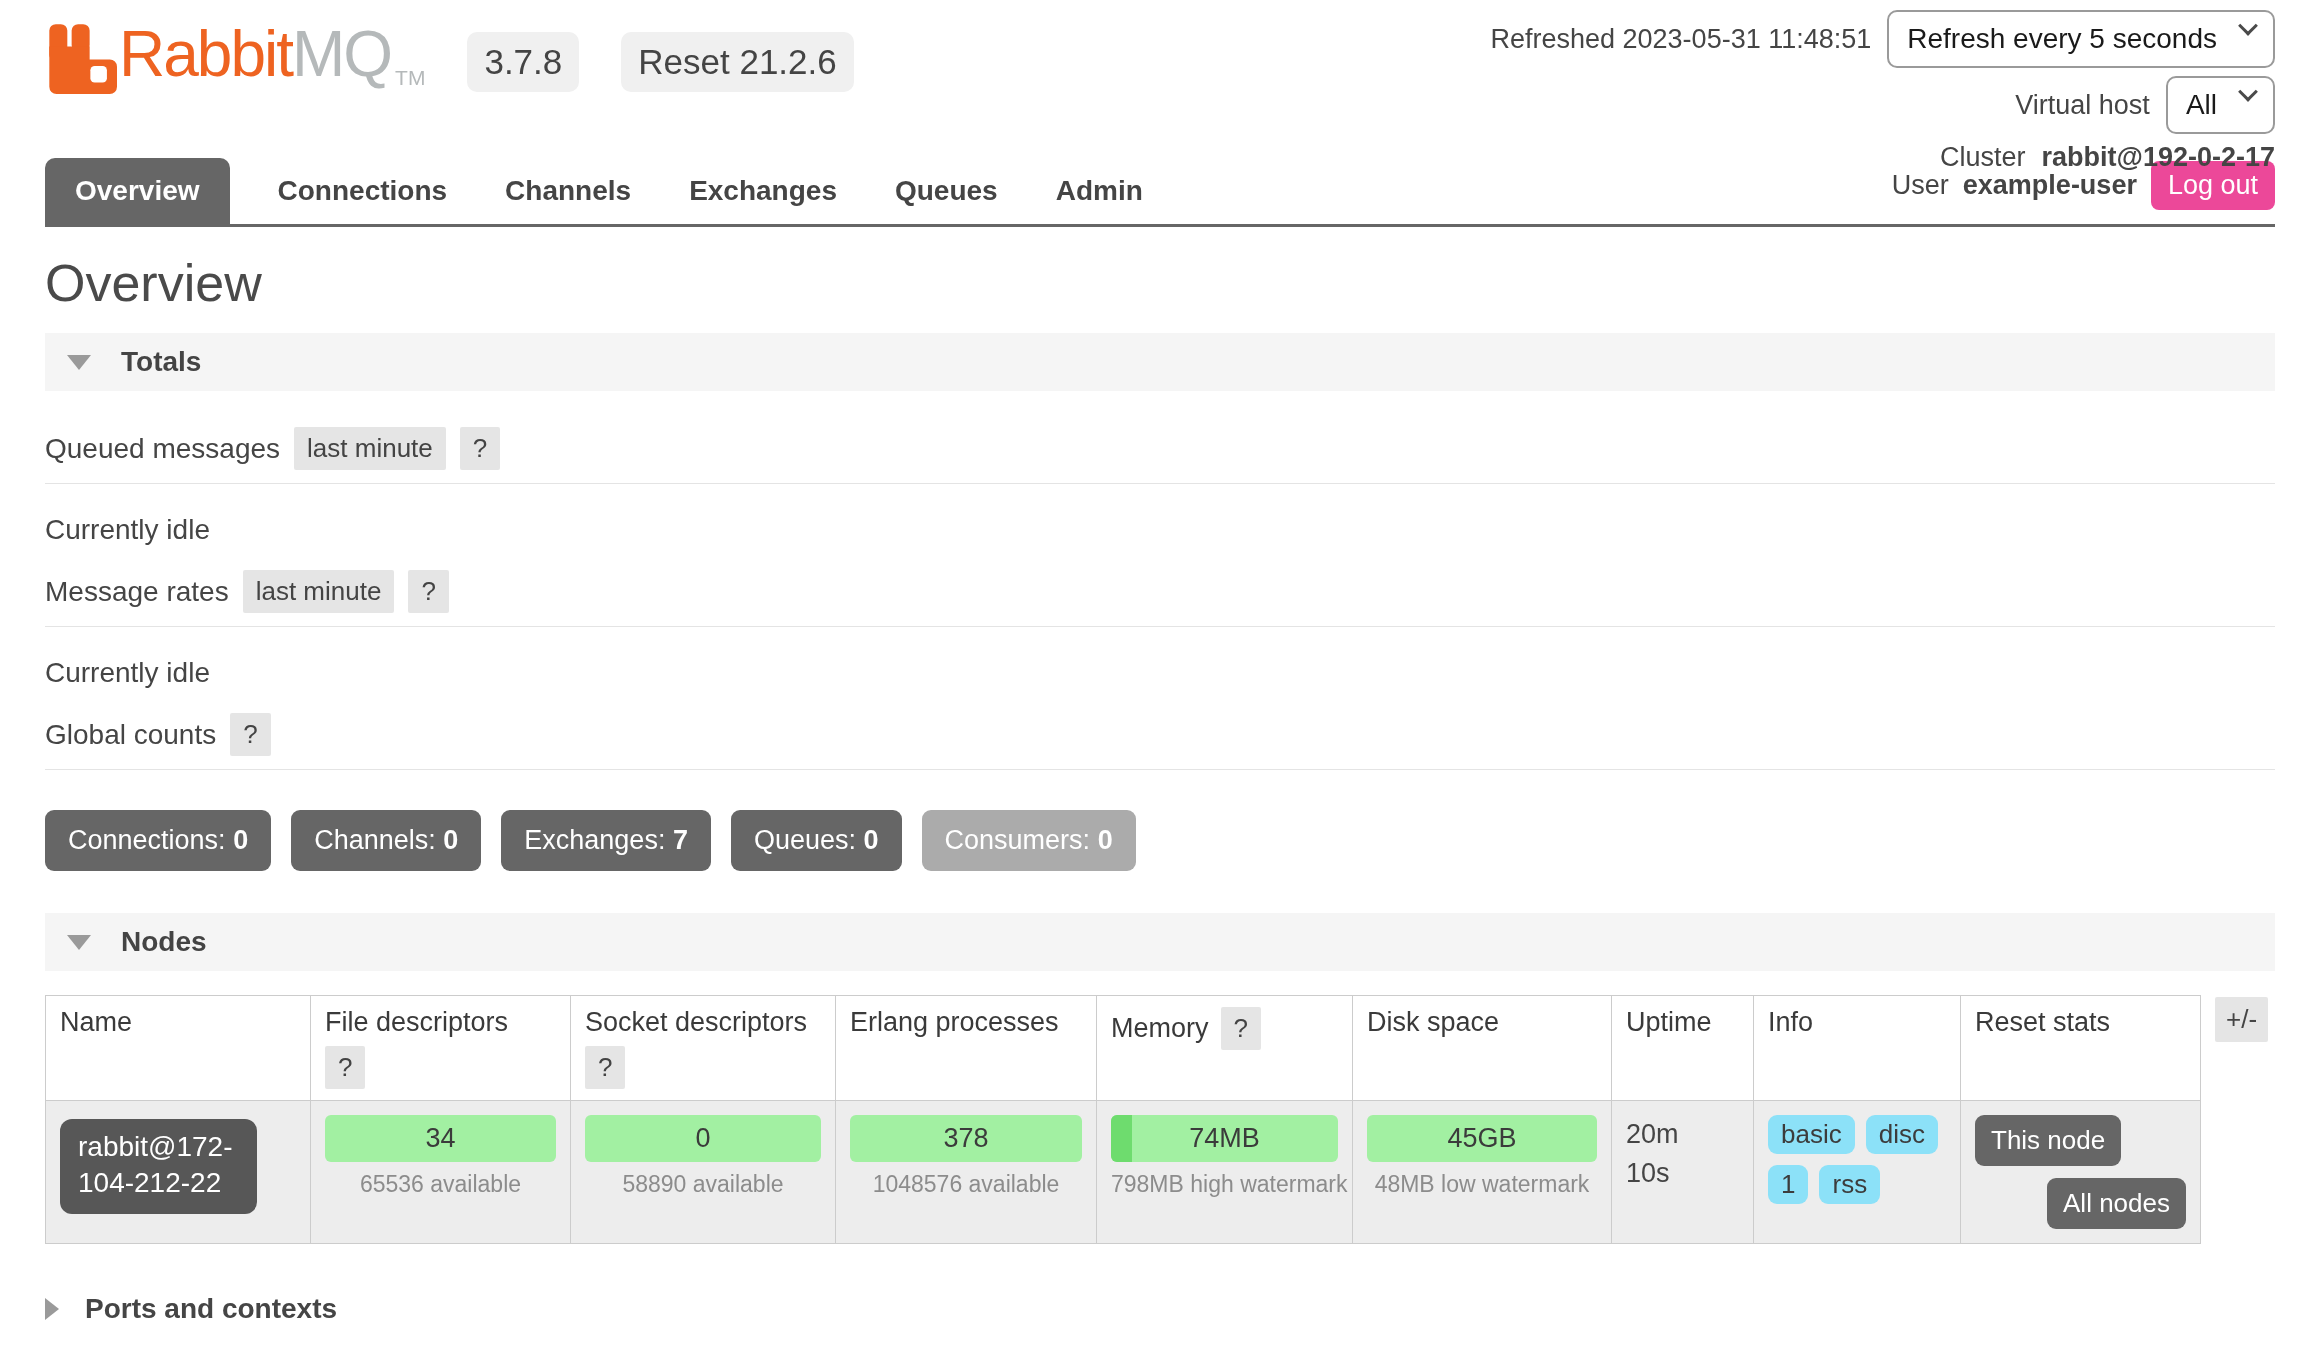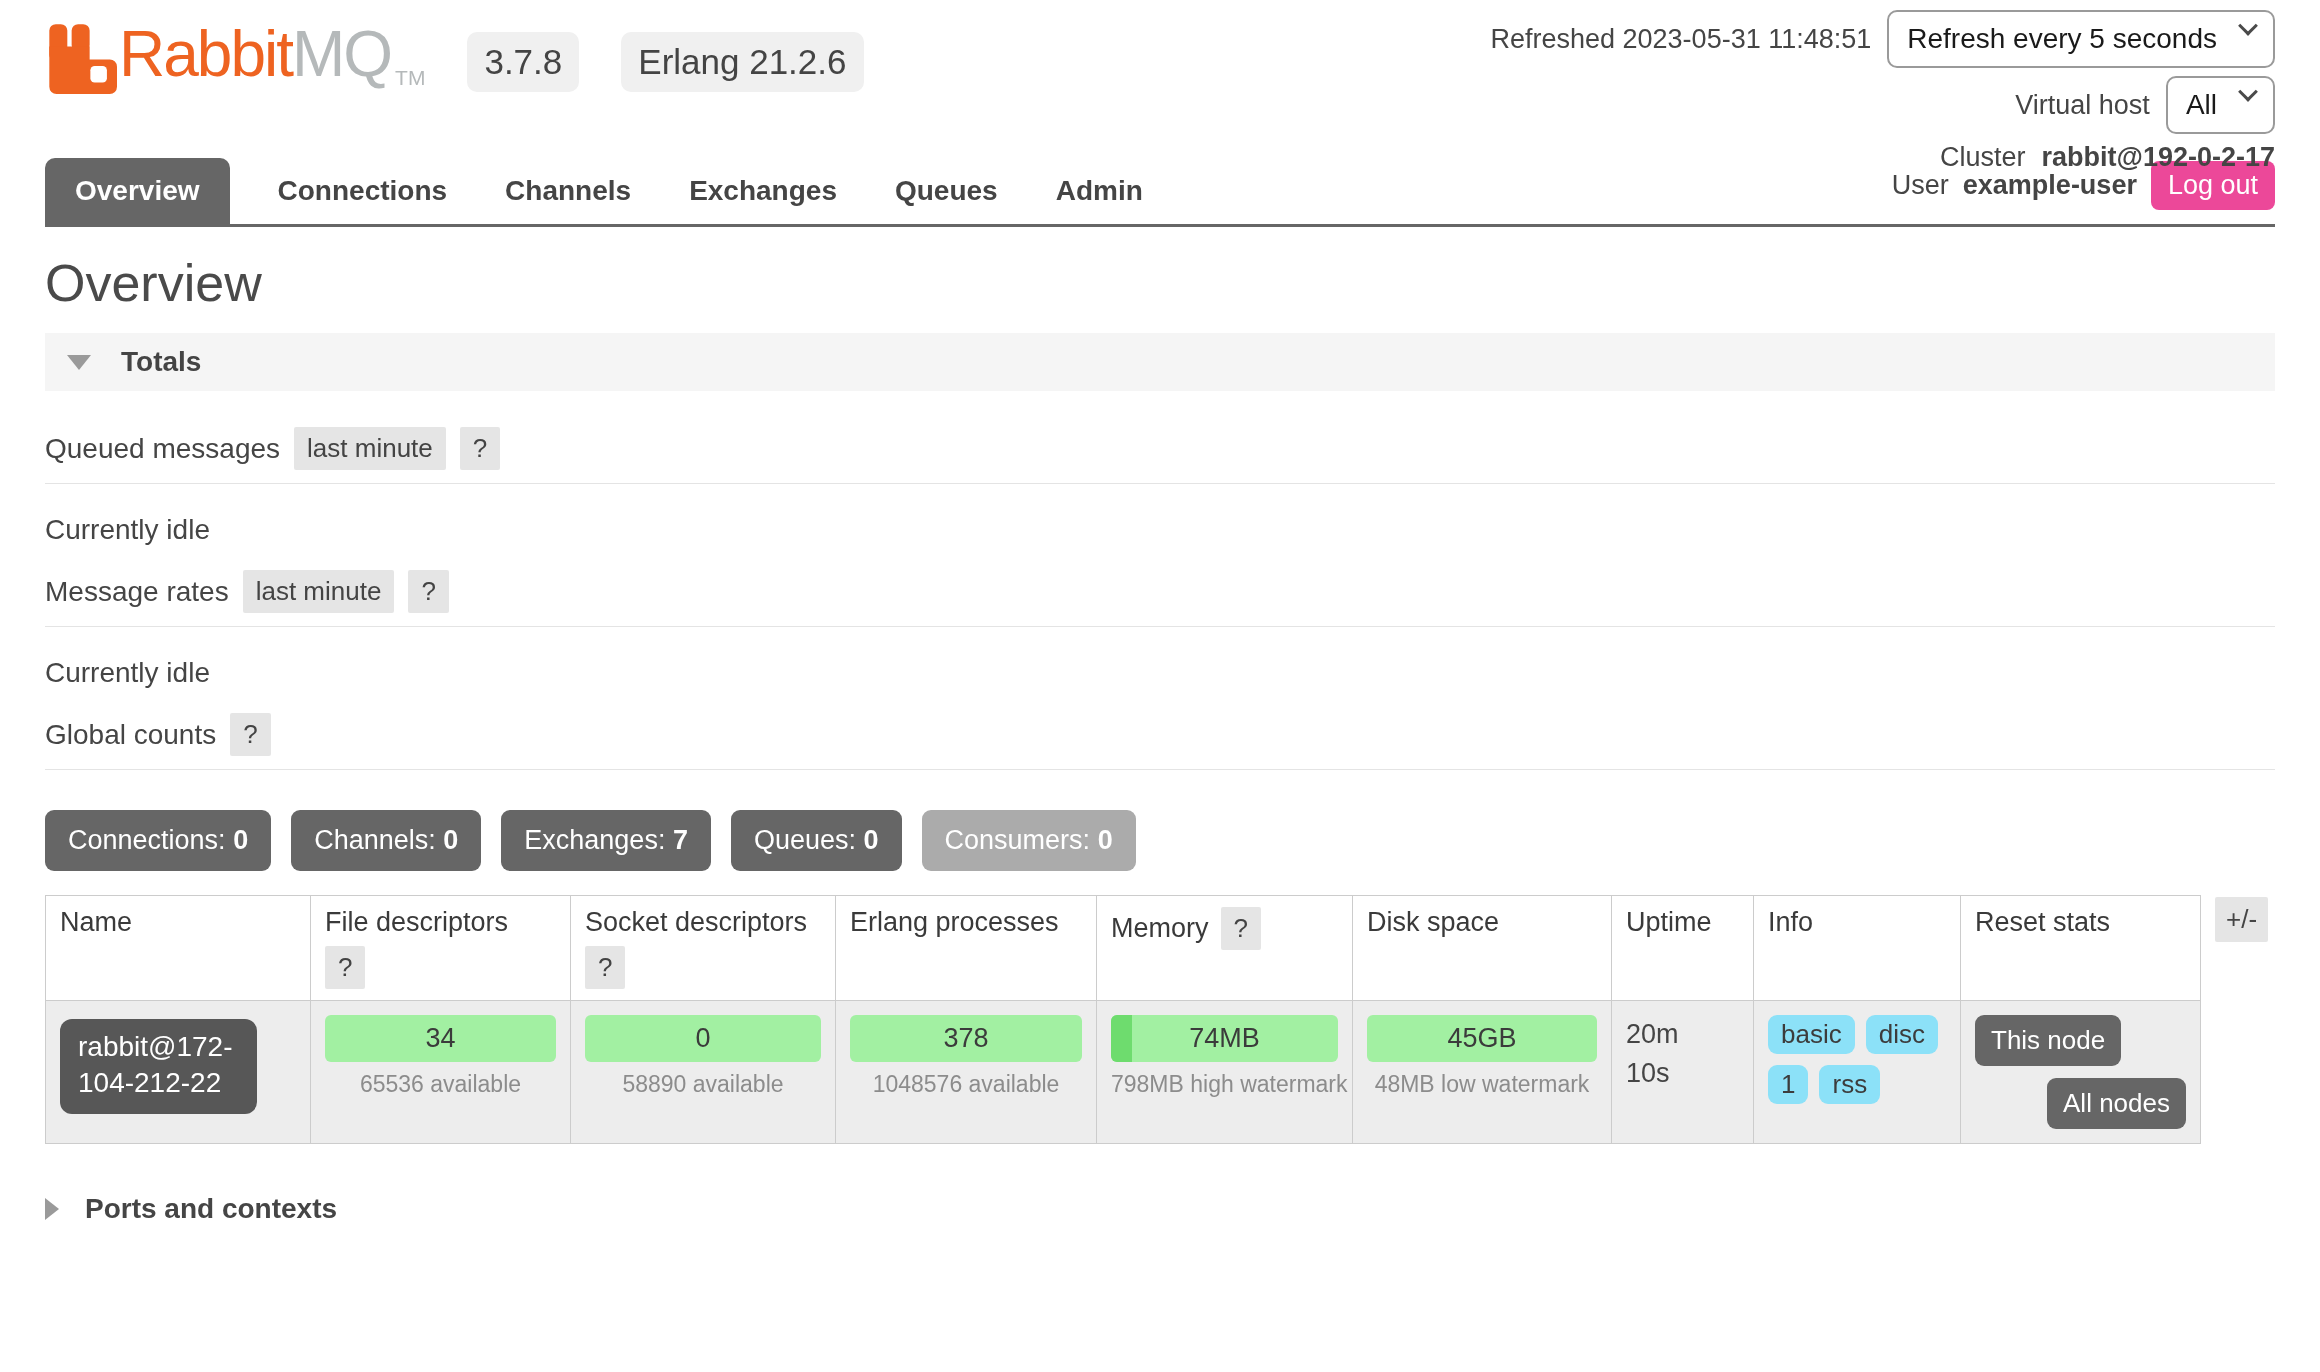--- a/index.html
+++ b/index.html
@@ -85,21 +85,21 @@
           <rect x="6" y="3" width="25" height="52" rx="9"></rect>
           <rect x="37" y="3" width="25" height="38" rx="9"></rect>
           <path d="M6 34 h56 v18 h28 a10 10 0 0 1 10 10 v28 a10 10 0 0 1 -10 10 H16 a10 10 0 0 1 -10 -10 z"></path>
         </g>
         <rect x="63" y="61" width="23" height="23" rx="6" fill="#ffffff"></rect>
       </svg>
       <div class="logo-text"><span class="logo-orange">Rabbit</span><span class="logo-gray">MQ</span></div>
       <span class="tm">TM</span>
     </div>
     <span class="badge">3.7.8</span>
-    <span class="badge">Erlang 21.2.6</span>
+    <span class="badge">Reset 21.2.6</span>
   </div>
 
   <div class="hdr-right">
     <div class="hdr-row">
       <span>Refreshed 2023-05-31 11:48:51</span>
       <span class="select-box">
         <span>Refresh every 5 seconds</span>
         <span class="chevron"></span>
       </span>
     </div>
@@ -159,20 +159,24 @@
   </div>
 
   <div class="counts-row">
     <span class="count-btn"><span>Connections:</span> <span class="num">0</span></span>
     <span class="count-btn"><span>Channels:</span> <span class="num">0</span></span>
     <span class="count-btn"><span>Exchanges:</span> <span class="num">7</span></span>
     <span class="count-btn"><span>Queues:</span> <span class="num">0</span></span>
     <span class="count-btn muted"><span>Consumers:</span> <span class="num">0</span></span>
   </div>
 
+  <div class="section-bar nodes-bar">
+    <span class="tri-down"></span>
+    <span>Nodes</span>
+  </div>
 
   <div class="table-wrap">
     <table class="nodes">
       <colgroup>
         <col style="width:265px">
           <col style="width:260px">
           <col style="width:265px">
           <col style="width:261px">
           <col style="width:256px">
           <col style="width:259px">

